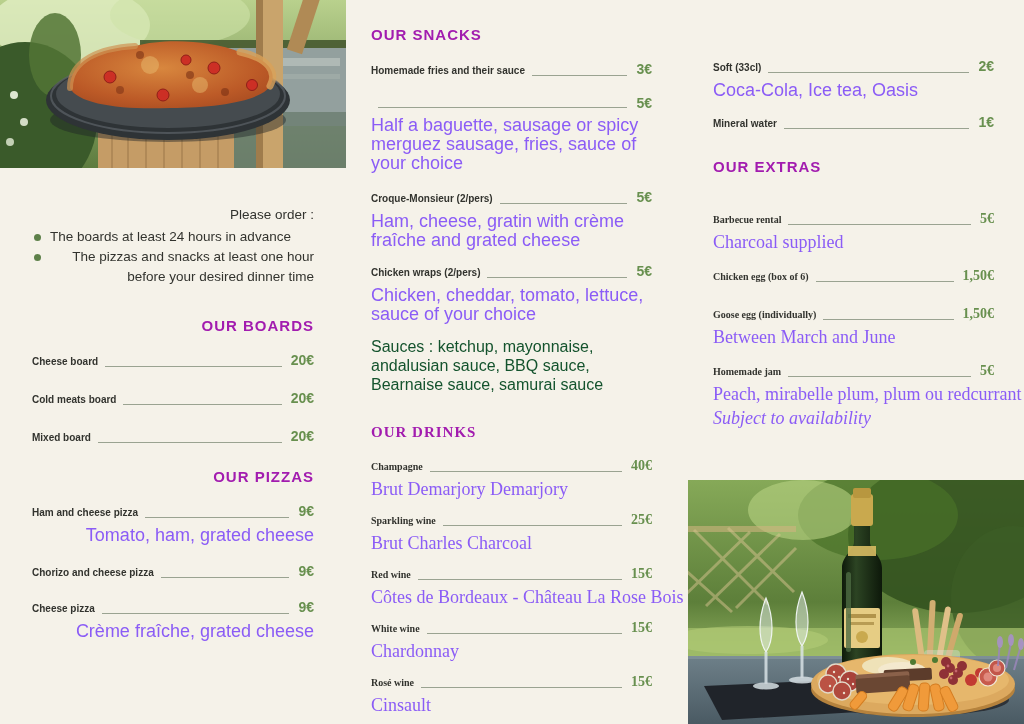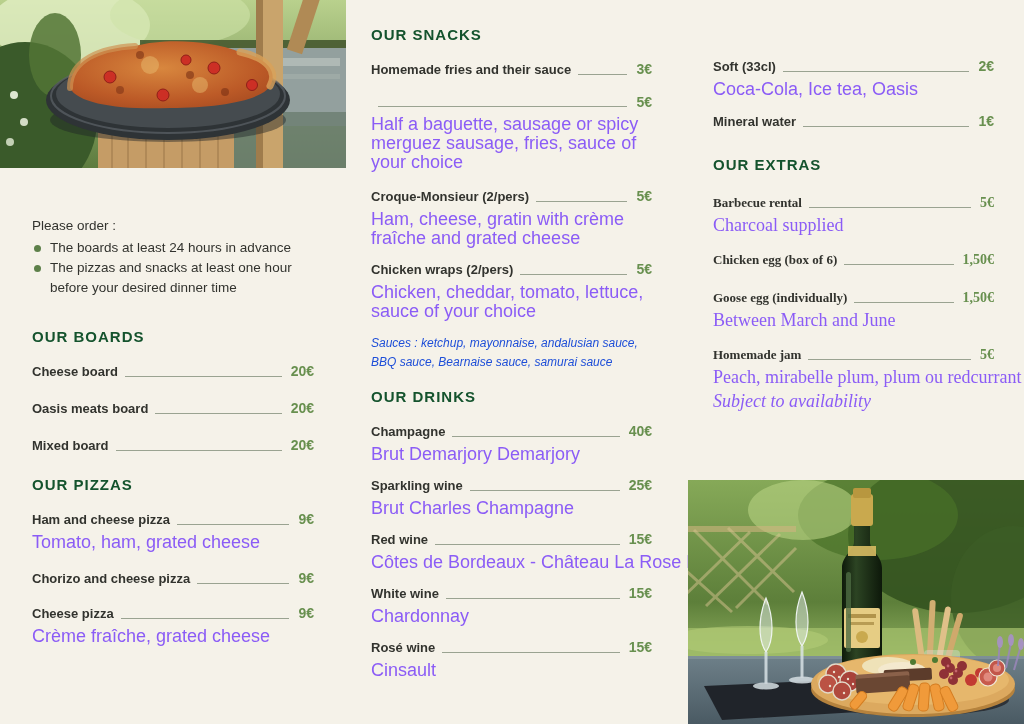--- a/index.html
+++ b/index.html
@@ -6,58 +6,58 @@
   body{
     width:1024px;height:724px;position:relative;overflow:hidden;
     background:#f5f2e9;color:#32332e;
     font-family:"Liberation Sans", sans-serif;
     -webkit-font-smoothing:antialiased;
   }
   .photo{position:absolute;overflow:hidden;}
   #pizza-photo{left:0;top:0;width:346px;height:168px;}
   #aperitif-photo{left:688px;top:480px;width:336px;height:244px;}
   .col{position:absolute;}
-  #col-left{left:32px;top:216px;width:282px;}
+  #col-left{left:32px;top:205px;width:282px;text-align:right;}
   #col-mid{left:371px;top:26px;width:281px;}
   #col-right{left:713px;top:58px;width:281px;}
 
   .section-title{
-    color:#14532d;font-weight:bold;font-size:15px;letter-spacing:1px;
+    color:#a21caf;font-weight:bold;font-size:15px;letter-spacing:1px;
     line-height:18px;margin:0 0 17px 0;
   }
   .item{margin-bottom:15px;}
   .row{display:flex;align-items:baseline;}
-  .item-name{font-weight:bold;font-size:13px;line-height:17px;white-space:nowrap;}
+  .item-name{font-weight:bold;font-size:10px;line-height:17px;white-space:nowrap;}
   .leader{flex:1;border-bottom:1.4px solid #9aa391;margin:0 9px 3px 7px;align-self:flex-end;}
   .price{color:#68904f;font-weight:bold;font-size:14px;white-space:nowrap;}
   .item-desc{font-size:18px;line-height:19px;color:#8b5cf6;margin-top:5px;}
   .nowrap{white-space:nowrap;}
   .italic{font-style:italic;}
 
   
   #col-left .notice{font-size:13.5px;line-height:20px;}
   #col-left .notice-intro{margin-bottom:2px;}
   .bullet{display:flex;}
   .dot{width:7px;height:7px;border-radius:50%;background:#5d8049;flex:0 0 7px;margin:7px 9px 0 2px;}
   #boards-section{margin-top:30px;}
   #boards-section .item{margin-bottom:20px;}
   #pizzas-section{margin-top:22px;}
   #pizzas-section .item{margin-bottom:18px;}
 
   
   #snacks-section .item{margin-bottom:16px;}
   #snacks-section .item.tight{margin-bottom:13px;}
-  .sauces-note{font-size:12px;line-height:19px;color:#1d4ed8;margin:2px 0 0 0;font-style:italic;}
-  #drinks-section{margin-top:16px;}
+  .sauces-note{font-size:16px;line-height:19px;color:#14532d;margin:2px 0 0 0;}
+  #drinks-section{margin-top:29px;font-family:Liberation Serif, serif;}
   #drinks-section .item{margin-bottom:13px;}
 
   
   #softs .item{margin-bottom:14px;}
   #extras-section{margin-top:26px;}
-  #extras-section .section-title{margin-bottom:20px;}
+  #extras-section .section-title{margin-bottom:35px;}
   #extras-section .item{margin-bottom:16px;font-family:Liberation Serif, serif;}
   #extras-section .item.roomy{margin-bottom:21px;}
 </style>
 </head>
 <body>
 
 <div class="photo" id="pizza-photo">
   <svg width="346" height="168" viewBox="0 0 346 168">
     <defs>
       <linearGradient id="pz-bg" x1="0" y1="0" x2="0" y2="1">
@@ -136,21 +136,21 @@
     <div class="section-title">OUR BOARDS</div>
     <div class="item">
       <div class="row">
         <span class="item-name">Cheese board</span>
         <span class="leader"></span>
         <span class="price">20€</span>
       </div>
     </div>
     <div class="item">
       <div class="row">
-        <span class="item-name">Oasis meats board</span>
+        <span class="item-name">Cold meats board</span>
         <span class="leader"></span>
         <span class="price">20€</span>
       </div>
     </div>
     <div class="item">
       <div class="row">
         <span class="item-name">Mixed board</span>
         <span class="leader"></span>
         <span class="price">20€</span>
       </div>
@@ -230,21 +230,21 @@
         <span class="price">40€</span>
       </div>
       <div class="item-desc">Brut Demarjory Demarjory</div>
     </div>
     <div class="item">
       <div class="row">
         <span class="item-name">Sparkling wine</span>
         <span class="leader"></span>
         <span class="price">25€</span>
       </div>
-      <div class="item-desc">Brut Charles Champagne</div>
+      <div class="item-desc">Brut Charles Charcoal</div>
     </div>
     <div class="item">
       <div class="row">
         <span class="item-name">Red wine</span>
         <span class="leader"></span>
         <span class="price">15€</span>
       </div>
       <div class="item-desc nowrap">Côtes de Bordeaux - Château La Rose Bois Montet</div>
     </div>
     <div class="item">

